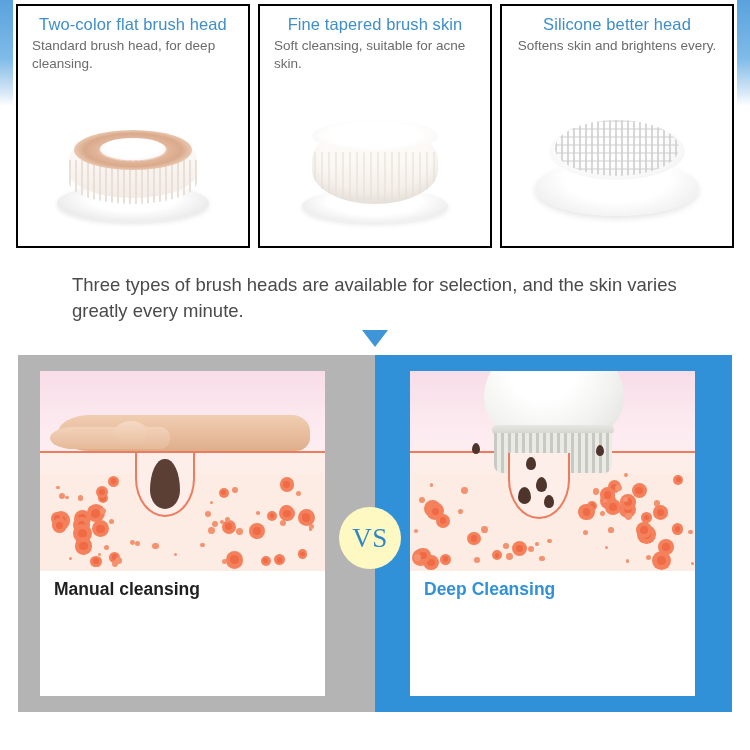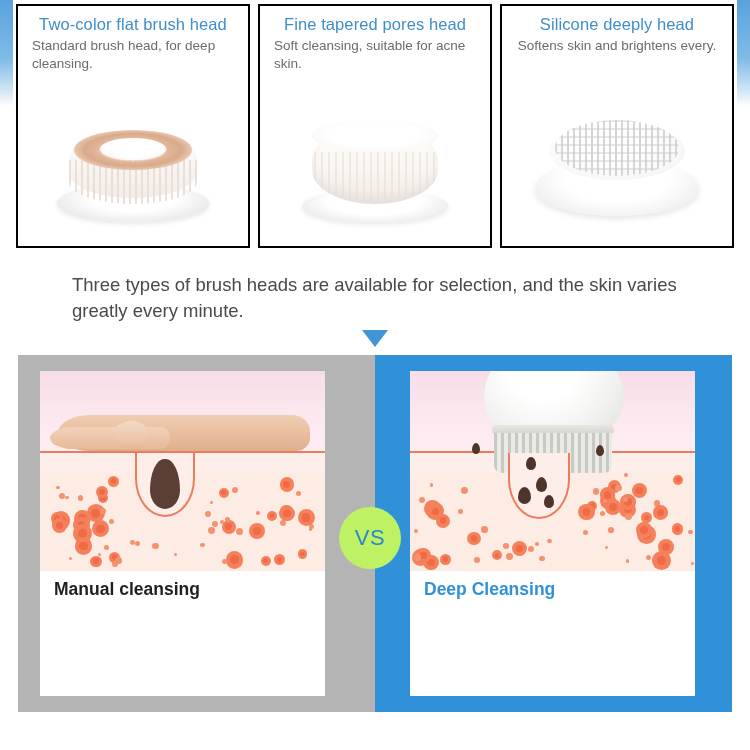--- a/index.html
+++ b/index.html
@@ -139,23 +139,23 @@
                   #c9c9c3 0px,#c9c9c3 3px,#ebebe6 3px,#ebebe6 7px);
                 border-radius:0 0 8px 8px;}
 
   .caption{position:absolute;left:0;bottom:0;width:285px;height:125px;background:#ffffff;}
   .cap-title{font-size:17.5px;font-weight:bold;margin:8px 0 5px 14px;}
   #cap-title-left{color:#1f1f1f;}
   #cap-title-right{color:#3191d8;}
   .cap-body{font-size:13.2px;color:#5d5d5d;line-height:1.38;margin:0 12px 0 14px;}
 
   #vs-badge{position:absolute;left:339px;top:507px;width:62px;height:62px;
-            border-radius:50%;background:#bef264;
+            border-radius:50%;background:#fef9c3;
             display:flex;align-items:center;justify-content:center;
-            font-size:22px;color:#2f86c6;letter-spacing:.5px;}
+            font-size:27px;color:#2f86c6;letter-spacing:.5px;font-family:Liberation Serif, serif;}
 </style>
 </head>
 <body>
 
 <div id="top-section">
 
   <div class="edge-bar" id="edge-left"></div>
   <div class="edge-bar" id="edge-right"></div>
 
   <div class="head-card" id="card-1">
@@ -166,34 +166,34 @@
         <div class="bh1-base"></div>
         <div class="bh1-body"></div>
         <div class="bh1-bristles"></div>
         <div class="bh1-ring"></div>
         <div class="bh1-inner"></div>
       </div>
     </div>
   </div>
 
   <div class="head-card" id="card-2">
-    <div class="card-title">Fine tapered pores head</div>
+    <div class="card-title">Fine tapered brush skin</div>
     <div class="card-desc">Soft cleansing, suitable for acne skin.</div>
     <div class="photo">
       <div class="bh2-wrap">
         <div class="bh2-base"></div>
         <div class="bh2-body"></div>
         <div class="bh2-tex"></div>
         <div class="bh2-top"></div>
       </div>
     </div>
   </div>
 
   <div class="head-card" id="card-3">
-    <div class="card-title">Silicone deeply head</div>
+    <div class="card-title">Silicone better head</div>
     <div class="card-desc">Softens skin and brightens every.</div>
     <div class="photo">
       <div class="bh3-wrap">
         <div class="bh3-base"></div>
         <div class="bh3-dome"></div>
         <div class="bh3-nubs"></div>
       </div>
     </div>
   </div>
 </div>

